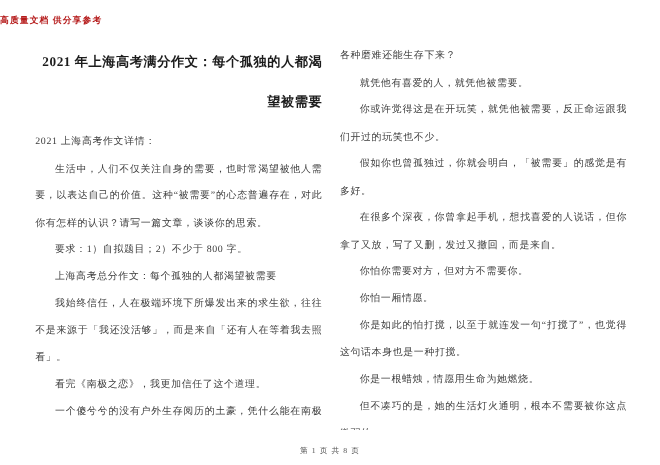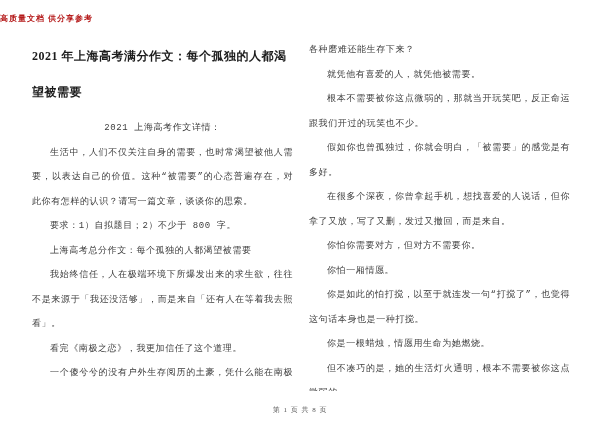--- a/index.html
+++ b/index.html
@@ -34,36 +34,35 @@
     gap:16px;
   }
   .col{
     width:50%;
     overflow:hidden;
   }
   .doc-title{
     font-size:12px;
     font-weight:bold;
     color:var(--title-color);
-    text-align:left;
+    text-align:right;
     line-height:36px;
     letter-spacing:0.5px;
     margin:0 0 6px 0;
   }
   .para{
     margin:0;
     font-size:9px;
     line-height:24.5px;
     letter-spacing:0.6px;
     text-align:justify;
     text-justify:inter-ideograph;
-    font-family:Liberation Mono, monospace;
   }
   .para.indent{text-indent:2em;}
-  .para.center{text-align:center;text-indent:0;}
+  .para.center{text-align:left;text-indent:0;}
   .para.cont{text-indent:0;}
   .footer{
     position:absolute;bottom:8px;left:0;right:0;
     text-align:center;
     font-size:7px;
     color:#555;
     letter-spacing:1px;
   }
 </style>
 </head>
@@ -82,21 +81,21 @@
       <p class="para indent">要求：1）自拟题目；2）不少于 800 字。</p>
       <p class="para indent">上海高考总分作文：每个孤独的人都渴望被需要</p>
       <p class="para indent">我始终信任，人在极端环境下所爆发出来的求生欲，往往不是来源于「我还没活够」，而是来自「还有人在等着我去照看」。</p>
       <p class="para indent">看完《南极之恋》，我更加信任了这个道理。</p>
       <p class="para indent">一个傻兮兮的没有户外生存阅历的土豪，凭什么能在南极经受过</p>
     </div>
 
     <div class="col">
       <p class="para cont">各种磨难还能生存下来？</p>
       <p class="para indent">就凭他有喜爱的人，就凭他被需要。</p>
-      <p class="para indent">根本不需要被你这点微弱的，那就当开玩笑吧，反正命运跟我们开过的玩笑也不少。</p>
+      <p class="para indent">你或许觉得这是在开玩笑，就凭他被需要，反正命运跟我们开过的玩笑也不少。</p>
       <p class="para indent">假如你也曾孤独过，你就会明白，「被需要」的感觉是有多好。</p>
       <p class="para indent">在很多个深夜，你曾拿起手机，想找喜爱的人说话，但你拿了又放，写了又删，发过又撤回，而是来自。</p>
       <p class="para indent">你怕你需要对方，但对方不需要你。</p>
       <p class="para indent">你怕一厢情愿。</p>
       <p class="para indent">你是如此的怕打搅，以至于就连发一句“打搅了”，也觉得这句话本身也是一种打搅。</p>
       <p class="para indent">你是一根蜡烛，情愿用生命为她燃烧。</p>
       <p class="para indent">但不凑巧的是，她的生活灯火通明，根本不需要被你这点微弱的</p>
     </div>
 
   </div>

